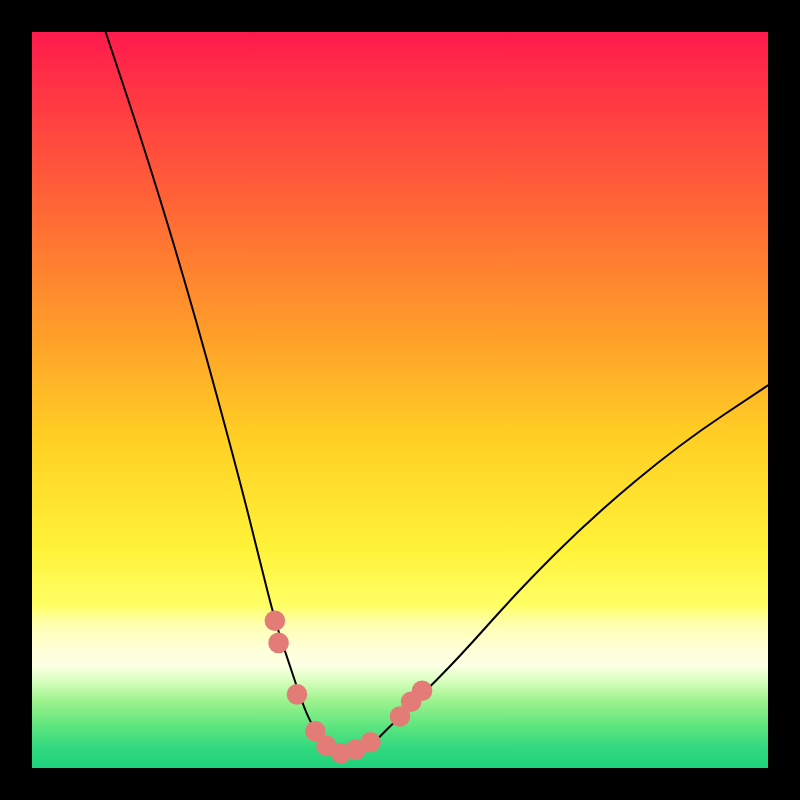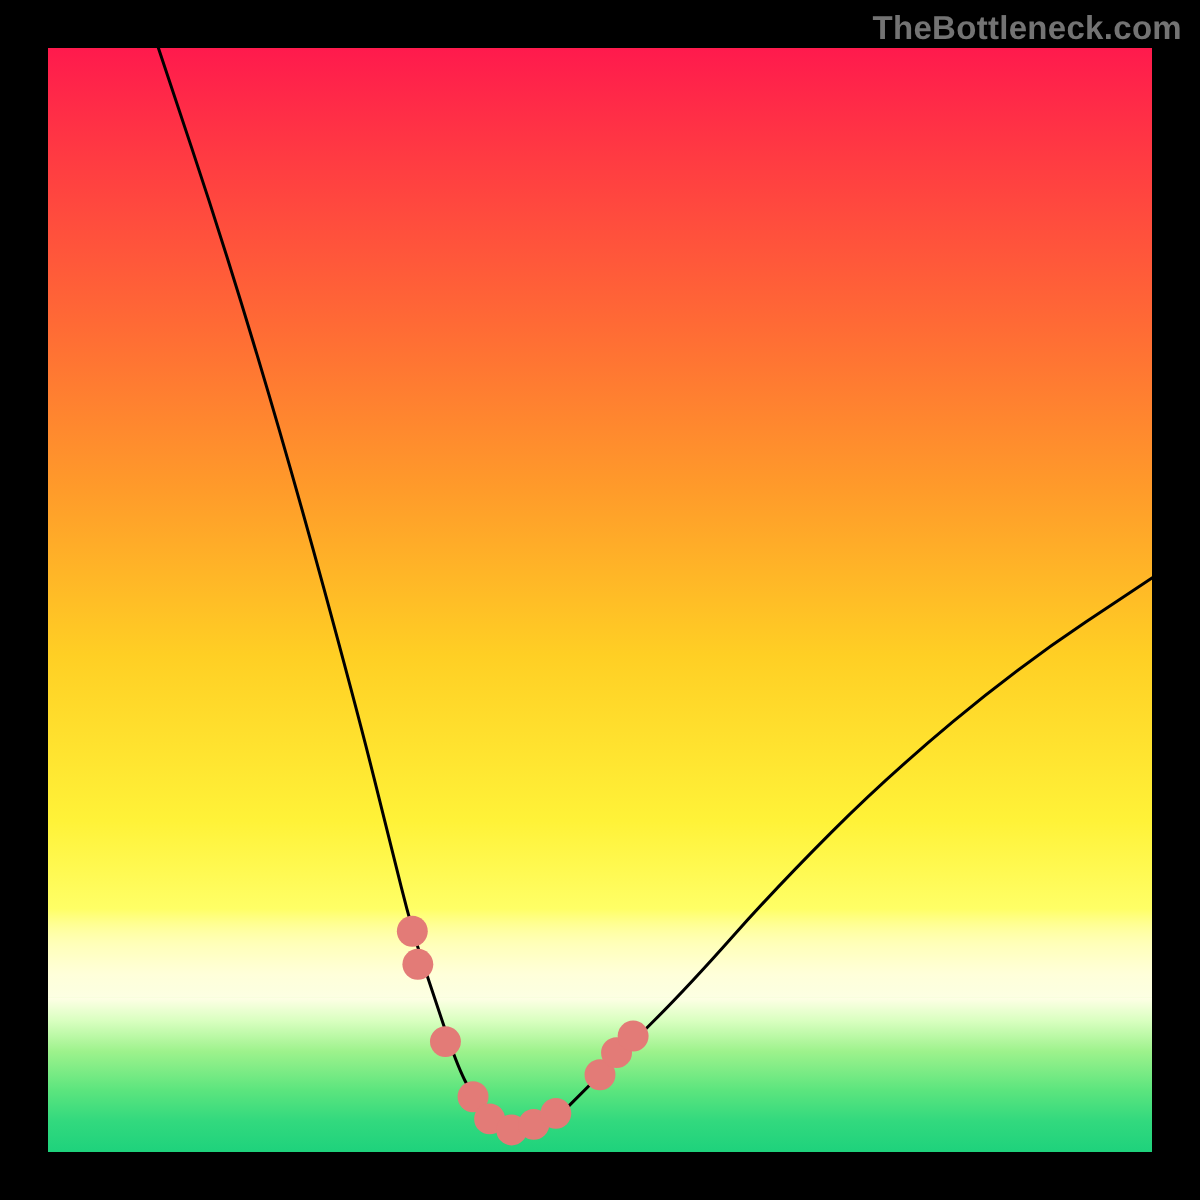--- a/index.html
+++ b/index.html
@@ -87,21 +87,20 @@
     stroke-linecap: round;
   }
   .dots circle {
     fill: #e37b77;
   }
 </style>
 </head>
 <body>
 
 <div class="frame">
-  <div class="watermark">TheBottleneck.com</div>
 
   <div class="plot">
     <div class="band-yellow"></div>
     <div class="band-green"></div>
 
     <svg class="curve" viewBox="0 0 100 100" preserveAspectRatio="none">
       <path d="M 10.00 0.00 Q 10.00 0.00 13.00 9.00 Q 16.00 18.00 19.00 28.00 Q 22.00 38.00 25.00 49.00 Q 28.00 60.00 29.50 66.00 Q 31.00 72.00 32.00 76.00 Q 33.00 80.00 34.00 83.00 Q 35.00 86.00 36.00 89.00 Q 37.00 92.00 37.75 93.50 Q 38.50 95.00 39.25 96.00 Q 40.00 97.00 40.75 97.50 Q 41.50 98.00 42.25 98.00 Q 43.00 98.00 44.50 97.50 Q 46.00 97.00 47.00 96.00 Q 48.00 95.00 50.00 93.00 Q 52.00 91.00 55.00 88.00 Q 58.00 85.00 62.00 80.50 Q 66.00 76.00 71.00 71.00 Q 76.00 66.00 82.00 61.00 Q 88.00 56.00 94.00 52.00 T 100.00 48.00" vector-effect="non-scaling-stroke"></path>
       <g class="dots">
           <circle cx="33.00" cy="80.00" r="1.4"></circle>
           <circle cx="33.50" cy="83.00" r="1.4"></circle>

